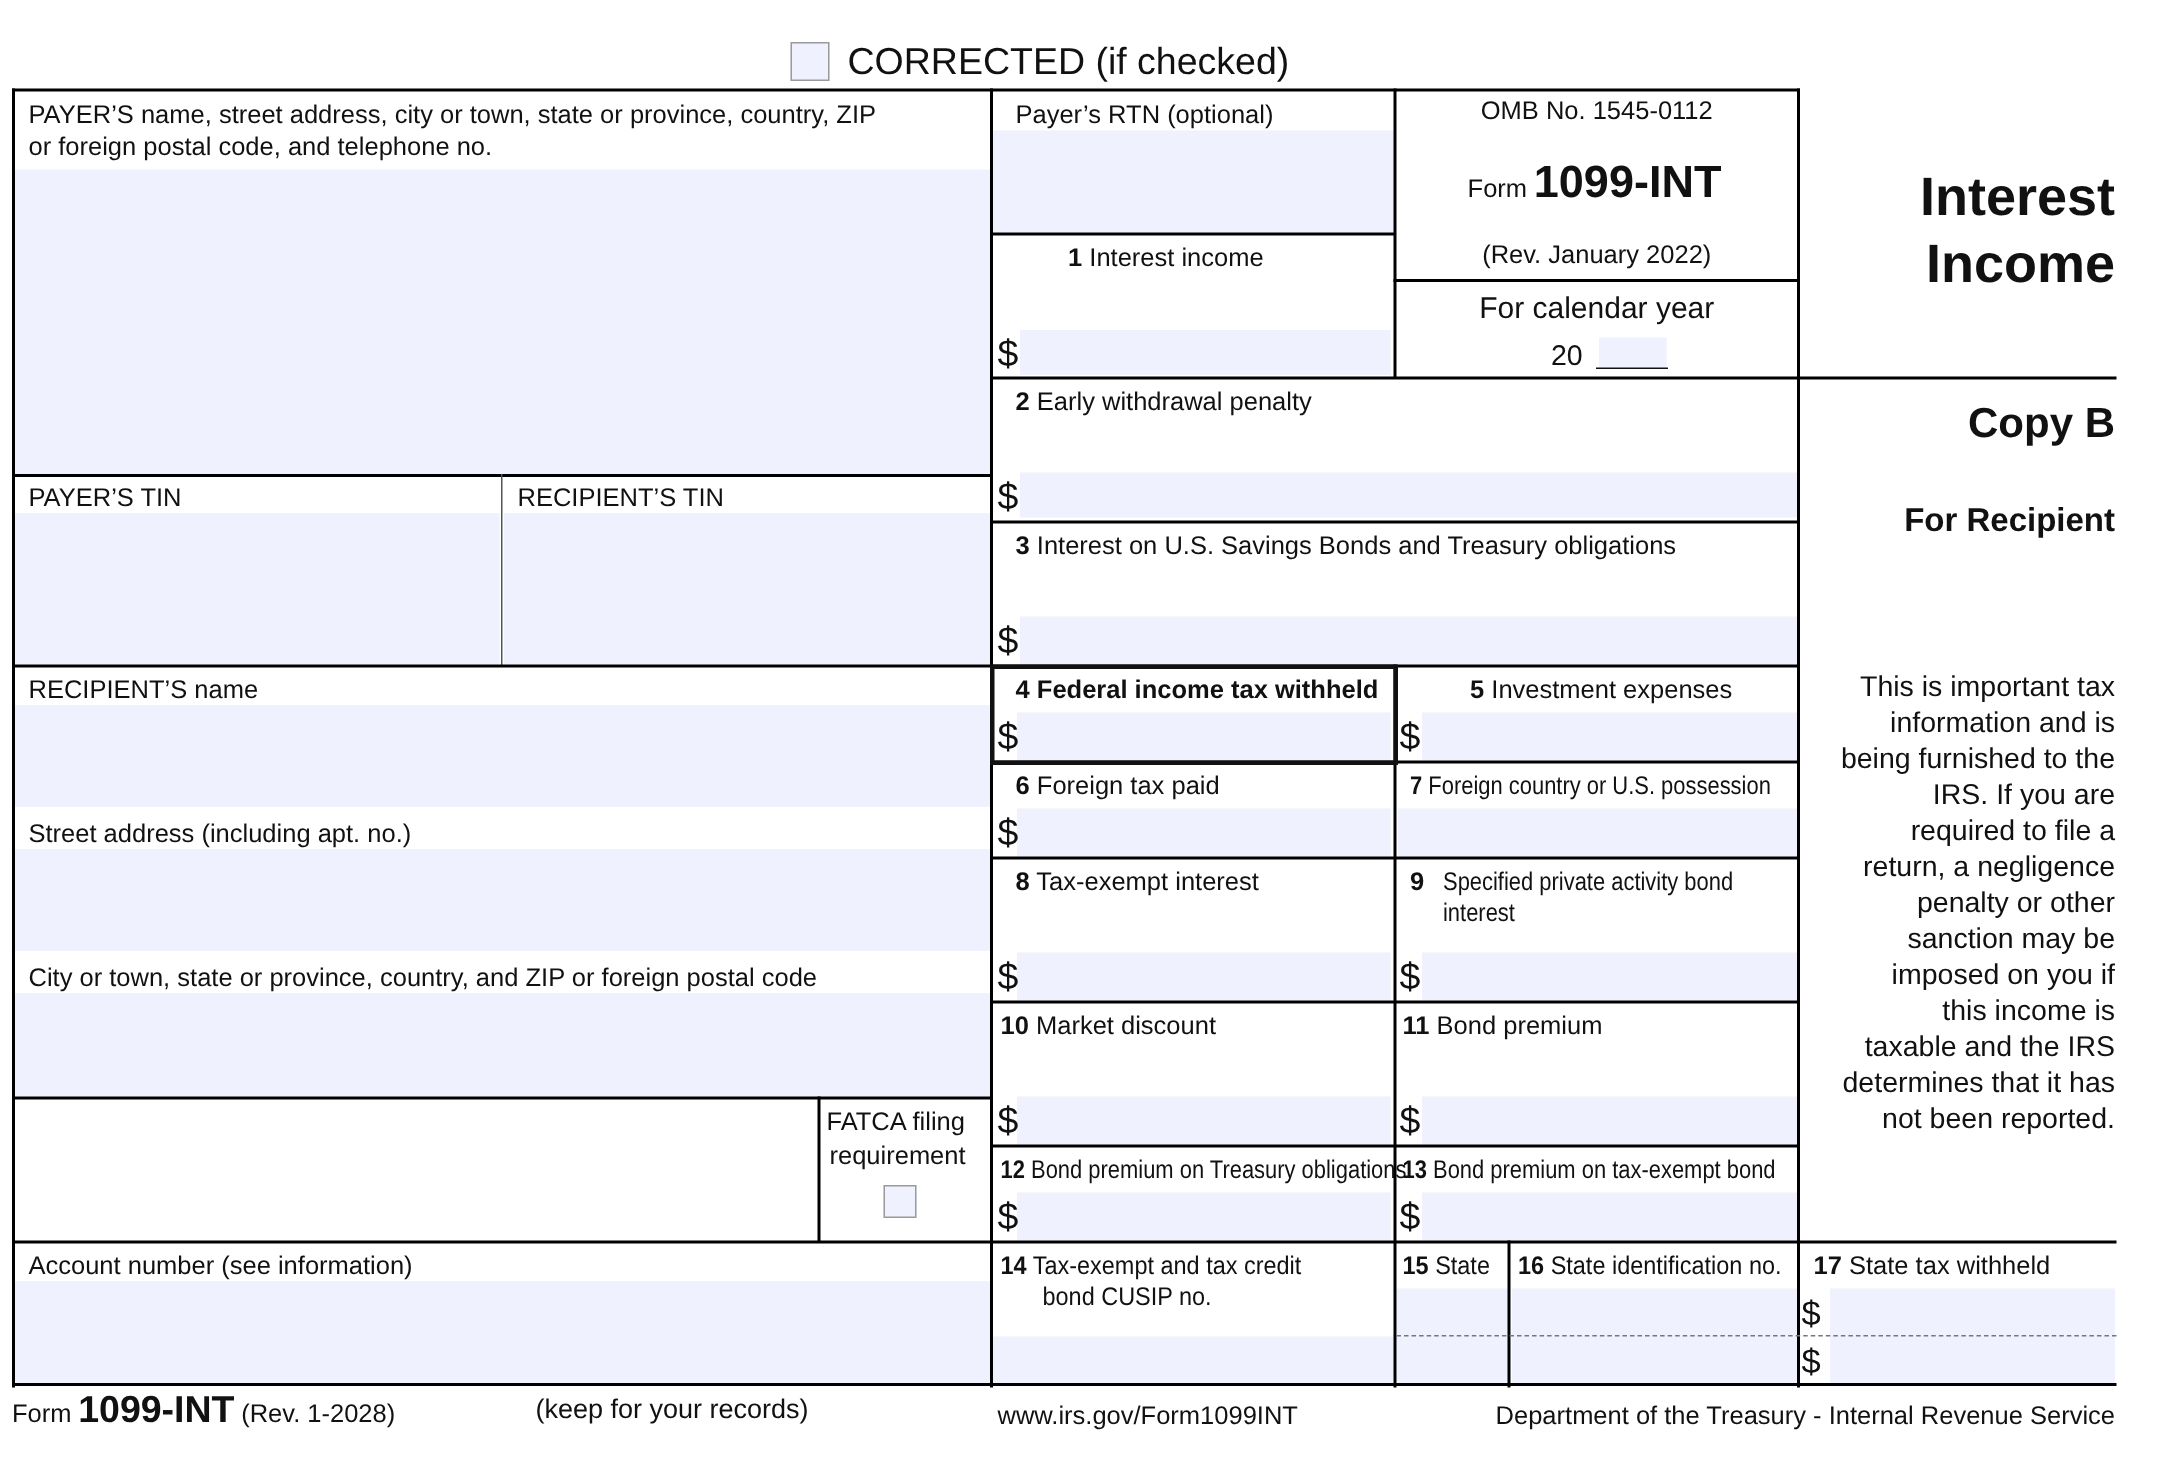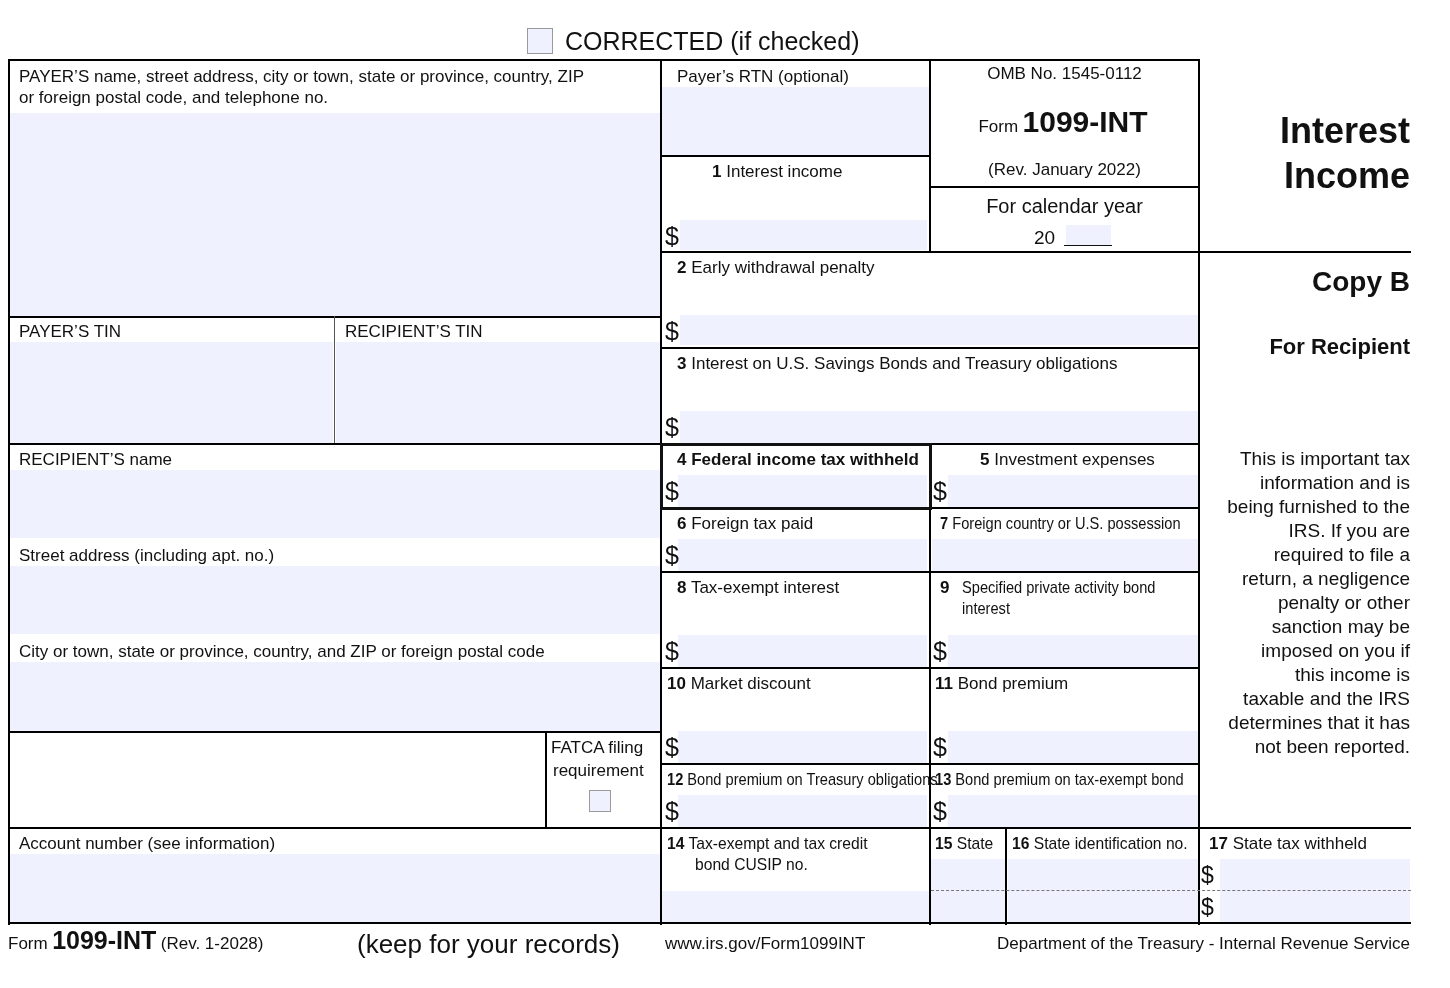--- a/index.html
+++ b/index.html
@@ -215,15 +215,15 @@
 <div class="dollar" style="left:1201px;top:861px;font-size:23px;">$</div>
 <div class="dollar" style="left:1201px;top:893px;font-size:23px;">$</div>
 <input class="field" style="left: 1220px; top: 862px; width: 188px; height: 26px;" value="">
 <input class="field" style="left: 1220px; top: 894px; width: 188px; height: 26px;" value="">
 
 <div class="abs" style="left:8px;top:926px;white-space:nowrap;">
   <span style="font-size:17px;">Form</span>
   <span style="font-size:25px;font-weight:bold;">1099-INT</span>
   <span style="font-size:17px;">(Rev. 1-2028)</span>
 </div>
-<div class="abs" style="left:357px;top:929px;font-size:26px;white-space:nowrap;">(keep for your records)</div>
+<div class="abs" style="left:357px;top:929px;font-size:18px;white-space:nowrap;">(keep for your records)</div>
 <div class="abs" style="left:665px;top:934px;font-size:17px;white-space:nowrap;">www.irs.gov/Form1099INT</div>
 <div class="abs" style="left:956px;top:934px;width:454px;text-align:right;font-size:17px;white-space:nowrap;">Department of the Treasury - Internal Revenue Service</div>
 
 </body></html>

